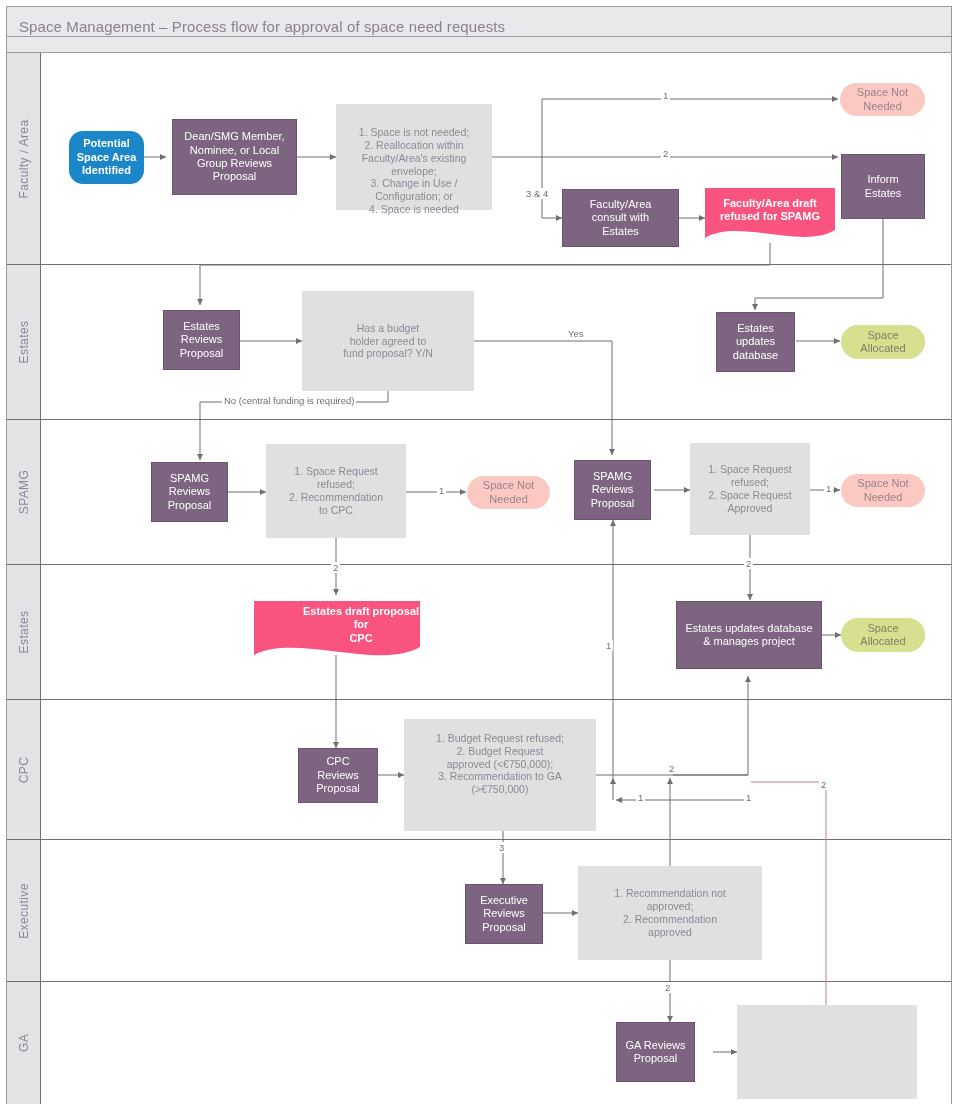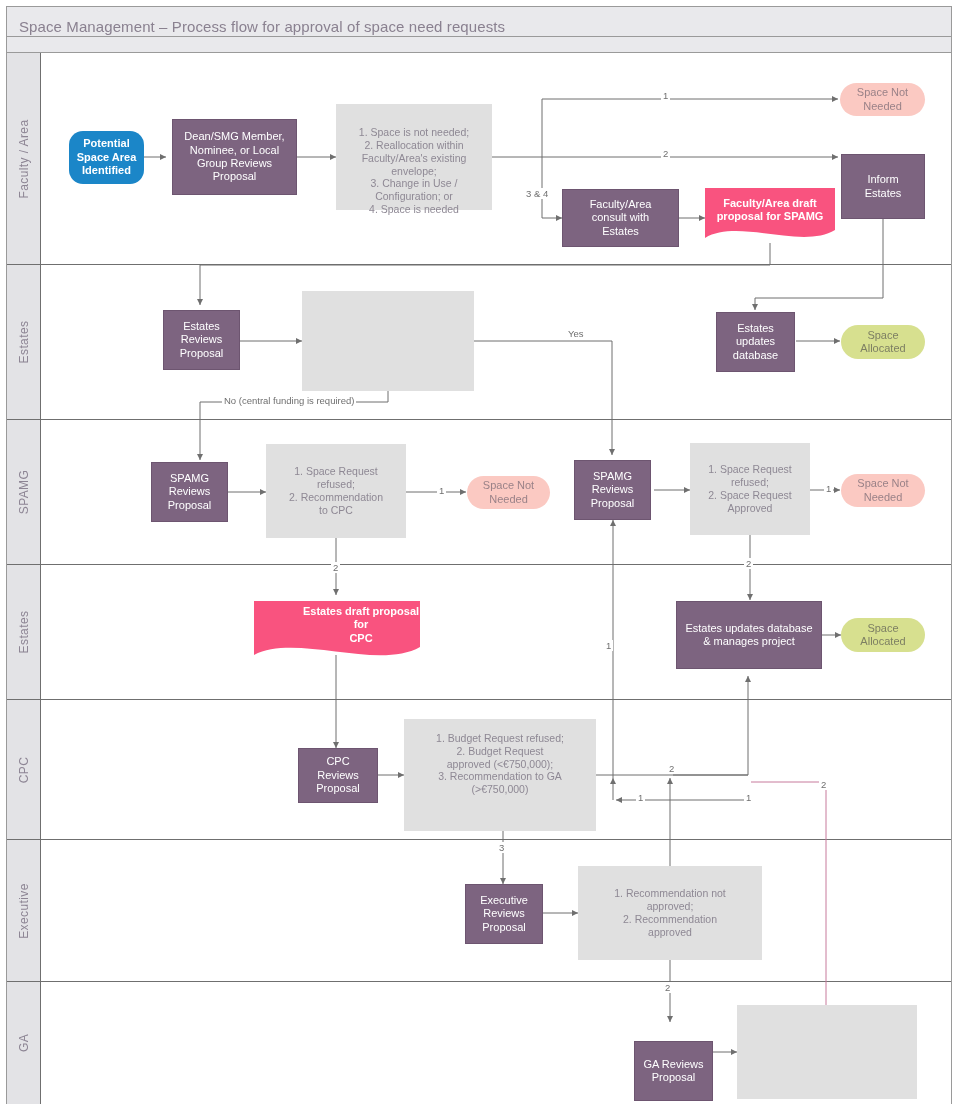--- a/index.html
+++ b/index.html
@@ -184,33 +184,36 @@
 Estates</div>
 
   <div class="sh proc" style="left: 562px; top: 189px; width: 117px; height: 58px; white-space: pre-line;">Faculty/Area
 consult with
 Estates</div>
 
   <svg class="doc-bg" style="left:705px;top:188px;width:130px;height:56px;" viewBox="0 0 130 56" preserveAspectRatio="none">
     <path d="M0,0 H130 V42 C97,62 33,30 0,50 Z" fill="#f9537f"></path>
   </svg>
   <div class="sh doc" style="left: 705px; top: 188px; width: 130px; height: 44px; white-space: pre-line;">Faculty/Area draft
-proposal for SPAMG</div>
+refused for SPAMG</div>
 
   <div class="lbl" style="left:661px;top:90px;">1</div>
   <div class="lbl" style="left:661px;top:148px;">2</div>
   <div class="lbl" style="left:524px;top:188px;">3 &amp; 4</div>
 
   <div class="sh proc" style="left: 163px; top: 310px; width: 77px; height: 60px; white-space: pre-line;">Estates
 Reviews
 Proposal</div>
 
   <svg class="dec-bg" style="left:302px;top:291px;width:172px;height:100px;" viewBox="0 0 172 100">
     <polygon points="86,0 172,50 86,100 0,50" fill="#e0e0e0"></polygon>
   </svg>
+  <div class="sh dec" style="left: 300px; top: 291px; width: 176px; height: 100px; white-space: pre-line;">Has a budget
+holder agreed to
+fund proposal? Y/N</div>
 
   <div class="sh proc" style="left: 716px; top: 312px; width: 79px; height: 60px; white-space: pre-line;">Estates
 updates
 database</div>
 
   <div class="sh term-green" style="left: 841px; top: 325px; width: 84px; height: 34px; white-space: pre-line;">Space
 Allocated</div>
 
   <div class="lbl" style="left:566px;top:328px;">Yes</div>
   <div class="lbl" style="left:176px;top:395px;margin-left:46px;">No (central funding is required)</div>
@@ -288,20 +291,20 @@
   <svg class="dec-bg" style="left:578px;top:866px;width:184px;height:94px;" viewBox="0 0 184 94">
     <polygon points="92,0 184,47 92,94 0,47" fill="#e0e0e0"></polygon>
   </svg>
   <div class="sh dec" style="left: 578px; top: 866px; width: 184px; height: 94px; white-space: pre-line;">1. Recommendation not
 approved;
 2. Recommendation
 approved</div>
 
   <div class="lbl" style="left:663px;top:982px;">2</div>
 
-  <div class="sh proc" style="left: 634px; top: 1022px; width: 79px; height: 60px; white-space: pre-line; margin-top: 19px;">GA Reviews
+  <div class="sh proc" style="left: 616px; top: 1022px; width: 79px; height: 60px; white-space: pre-line;">GA Reviews
 Proposal</div>
 
   <svg class="dec-bg" style="left:737px;top:1005px;width:180px;height:94px;" viewBox="0 0 180 94">
     <polygon points="90,0 180,47 90,94 0,47" fill="#e0e0e0"></polygon>
   </svg>
 
 </div>
 
 </body></html>

